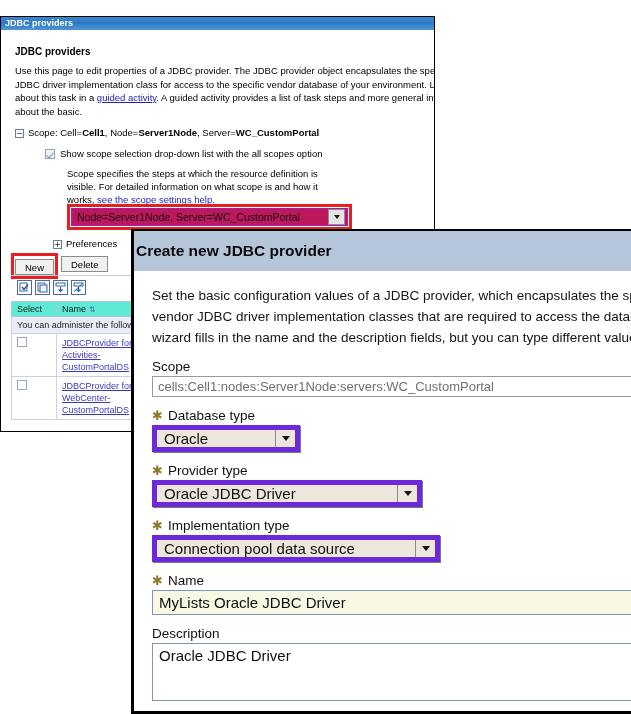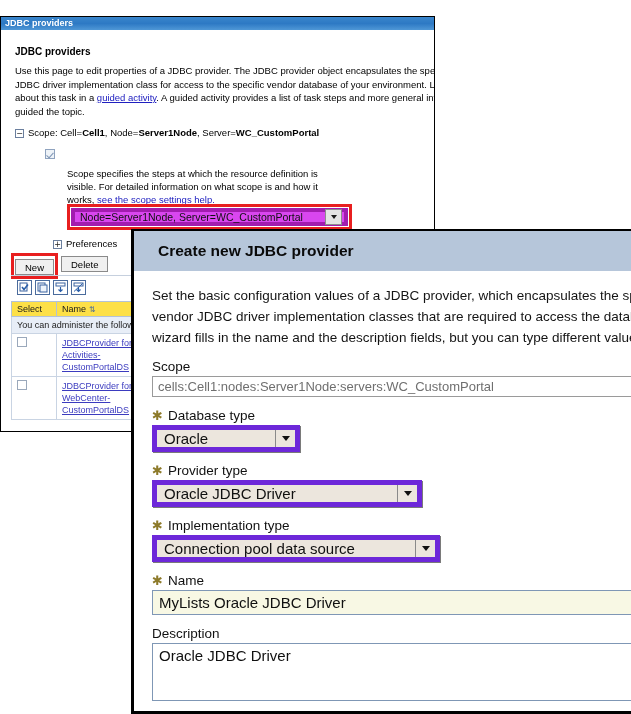--- a/index.html
+++ b/index.html
@@ -104,22 +104,22 @@
     display:inline-block;
     box-sizing:border-box;
     background:#ffffff;
     padding:1px;
   }
   #scope-select-wrap{
     position:absolute;left:66px;top:187px;
   }
   .sel-console{
     display:flex;align-items:center;
-    border:4px solid #a21caf;
-    background:#d946ef;
+    border:1px solid #a21caf;
+    background:#be185d;
     height:18px;
     box-sizing:border-box;
     font-size:10.5px;
     color:#111;
     padding-left:5px;
     width:277px;
     justify-content:space-between;
   }
   .sel-console .arrowbtn{
     width:15px;height:14px;margin-right:2px;
@@ -177,21 +177,21 @@
   }
   .tbicon svg{display:block;}
 
   
   #prov-table{
     position:absolute;left:10px;top:284px;width:410px;
     border-collapse:collapse;
     font-size:9px;
   }
   #prov-table th{
-    background:#fde047;
+    background:#5eead4;
     border:1px solid #b3c2d6;
     font-size:9px;font-weight:normal;color:#1a1a1a;
     text-align:left;padding:2px 5px;
     white-space:nowrap;
     margin-top:14px;
   }
   #prov-table td{
     border:1px solid #c9d4e3;
     padding:3px 5px;
     vertical-align:top;
@@ -223,21 +223,21 @@
     border-left:3px solid #000000;
     border-top:2px solid #000000;
     border-bottom:3px solid #000000;
     box-sizing:border-box;
     overflow:hidden;
   }
   #dialog-title{
     height:40px;
     background:#b6c6da;
     display:flex;align-items:center;
-    padding-left:24px;
+    padding-left:2px;
     box-sizing:border-box;
     font-size:15.5px;
     font-weight:bold;
     color:#0a0a0a;
     white-space:nowrap;
   }
   #dialog-body{
     padding:14px 0 0 18px;
     box-sizing:border-box;
   }
@@ -341,29 +341,29 @@
   <div id="console-body">
 
     <div class="page-heading">JDBC providers</div>
 
     <div class="page-desc">
       <span class="ln">Use this page to edit properties of a JDBC provider. The JDBC provider object encapsulates the specific</span>
       <span class="ln">JDBC driver implementation class for access to the specific vendor database of your environment. Learn more</span>
       <span class="ln">
         <span>about this task in a </span><a href="#" class="inline-link">guided activity</a><span>. A guided activity provides a list of task steps and more general information</span>
       </span>
-      <span class="ln">guided the topic.</span>
+      <span class="ln">about the basic.</span>
     </div>
 
     <div class="scope-row">
       <span class="tw">−</span><span>Scope: Cell=</span><b>Cell1</b><span>, Node=</span><b>Server1Node</b><span>, Server=</span><b>WC_CustomPortal</b>
     </div>
 
     <div class="scope-check-row">
-      <span class="cbx"></span>
+      <span class="cbx"></span><span>Show scope selection drop-down list with the all scopes option</span>
     </div>
 
     <div class="scope-help">
       <span class="ln">Scope specifies the steps at which the resource definition is</span>
       <span class="ln">visible. For detailed information on what scope is and how it</span>
       <span class="ln">
         <span>works, </span><a href="#" class="inline-link">see the scope settings help.</a>
       </span>
     </div>
 

